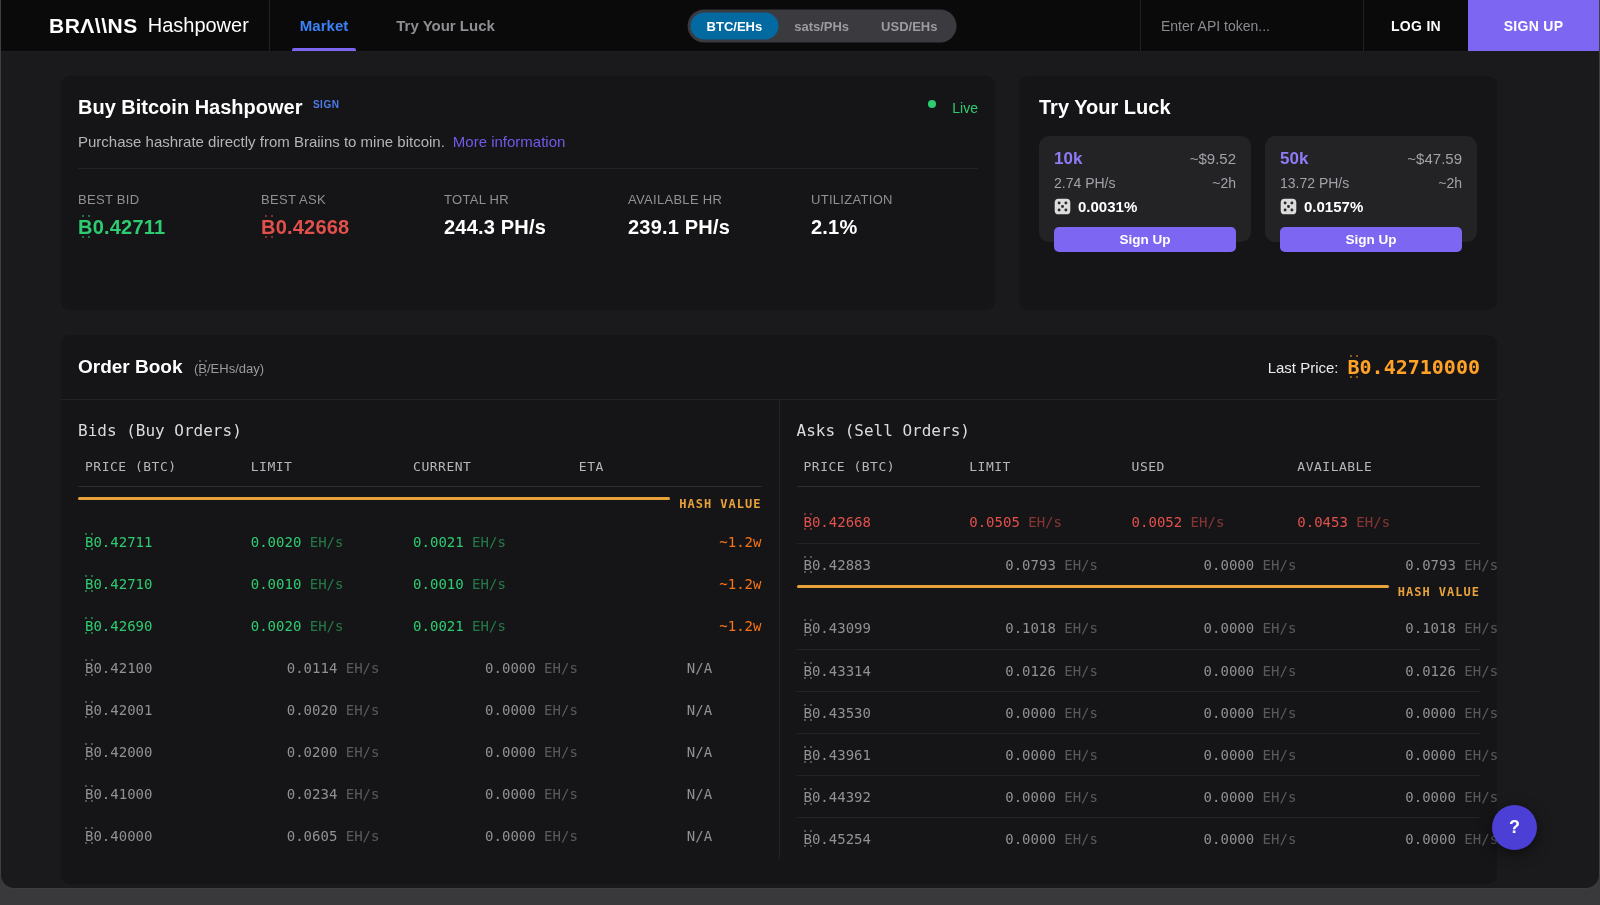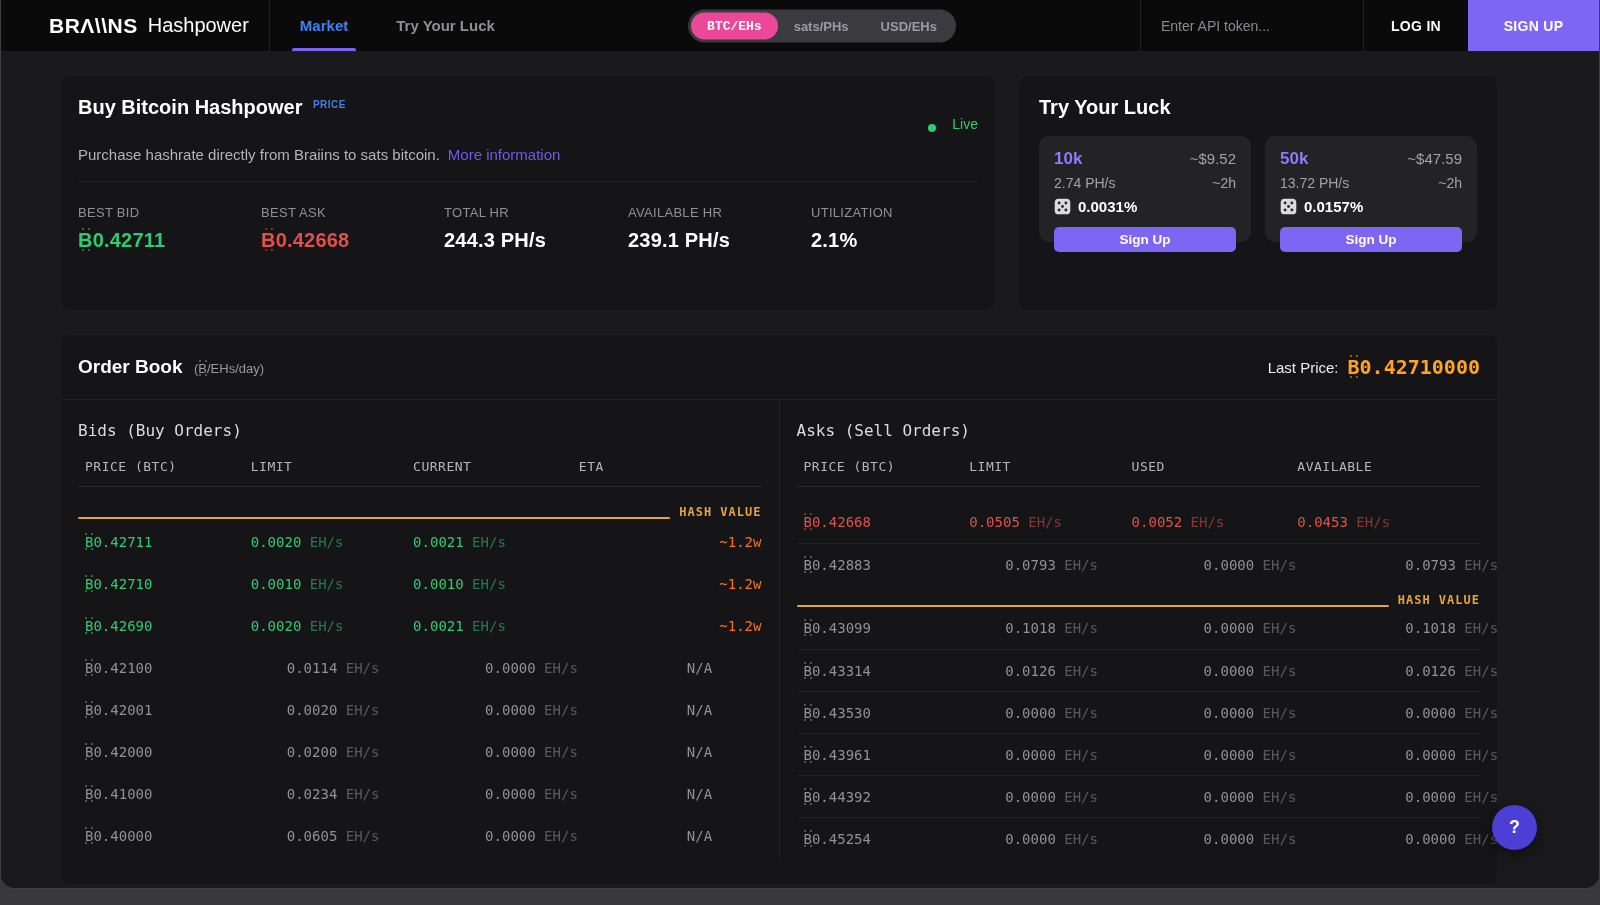--- a/index.html
+++ b/index.html
@@ -28,36 +28,36 @@
   .logo .brand{color:#fff;font-weight:800;font-size:21px;letter-spacing:.5px;}
   .logo .product{color:#fff;font-weight:400;font-size:20px;}
   .nav-divider{width:1px;background:#222225;}
   .nav-tabs{display:flex;align-items:stretch;gap:48px;margin-left:30px;}
   .tab{display:flex;align-items:center;font-size:15px;font-weight:600;color:#8e8e93;position:relative;cursor:pointer;}
   .tab.active{color:#3b82f6;}
   .tab.active::after{content:"";position:absolute;left:-8px;right:-8px;bottom:0;height:3px;background:var(--purple);border-radius:2px 2px 0 0;}
   .toggle{position:absolute;left:calc(50% + 22px);top:50%;transform:translate(-50%,-50%);
     background:#3a3a3f;border-radius:999px;display:flex;align-items:center;padding:3px;}
   .toggle-item{font-size:13px;font-weight:700;color:#9b9ba1;padding:6px 16px;border-radius:999px;cursor:pointer;white-space:nowrap;}
-  .toggle-item.active{background:#ec4899;color:#fff;font-family:Liberation Mono, monospace;}
+  .toggle-item.active{background:#0369a1;color:#fff;}
   .nav-right{margin-left:auto;display:flex;align-items:stretch;}
   .api-wrap{width:224px;border-left:1px solid #222225;border-right:1px solid #222225;display:flex;align-items:center;padding:0 20px;}
   .api-input{background:transparent;border:none;outline:none;color:#ddd;font-size:14px;width:100%;font-family:"Liberation Sans",sans-serif;}
   .api-input::placeholder{color:#8a8a8f;}
   .login-btn{width:104px;display:flex;align-items:center;justify-content:center;color:#fff;font-weight:800;font-size:14px;letter-spacing:.3px;background:transparent;border:none;cursor:pointer;}
   .signup-btn{width:131px;display:flex;align-items:center;justify-content:center;color:#fff;font-weight:800;font-size:14px;letter-spacing:.3px;background:var(--purple);border:none;cursor:pointer;}
 
   
   .top-row{display:flex;gap:24px;margin:24px 102px 0 60px;}
   .card{background:var(--card-bg);border-radius:9px;}
   .buy-card{flex:1 1 auto;height:234px;padding:20px 17px;}
   .buy-title-row{display:flex;align-items:flex-start;justify-content:space-between;}
   .buy-title{color:#fff;font-size:20px;font-weight:800;}
   .beta{color:#4d7ce8;font-size:10px;font-weight:800;letter-spacing:.5px;vertical-align:super;margin-left:6px;}
-  .live{display:flex;align-items:flex-end;gap:16px;margin-top:20px;}
+  .live{display:flex;align-items:flex-start;gap:16px;margin-top:4px;}
   .live-dot{width:8px;height:8px;border-radius:50%;background:var(--green);}
   .live-label{color:var(--green);font-size:14px;}
   .buy-subtitle{margin-top:14px;font-size:15px;color:#b4b4b8;}
   .more-info{color:#6f5be8;margin-left:8px;cursor:pointer;}
   .buy-divider{height:1px;background:#232327;margin-top:18px;}
   .stats{display:grid;grid-template-columns:183px 183px 184px 183px 1fr;margin-top:23px;}
   .stat-label{color:#919194;font-size:13px;letter-spacing:.3px;}
   .stat-value{margin-top:9px;font-size:20px;font-weight:800;letter-spacing:.2px;}
   .stat-white{color:#fff;}
   .stat-green{color:var(--green);}
@@ -93,21 +93,21 @@
     color:#b6b6ba;font-family:"DejaVu Sans Mono",monospace;font-size:13px;letter-spacing:.5px;border-bottom:1px solid #2c2c2f;}
   .ob-row{display:grid;grid-template-columns:24.5% 24% 24.5% 27%;align-items:center;height:42px;padding-left:7px;
     font-family:"DejaVu Sans Mono",monospace;font-size:14px;}
   .tone-green{color:var(--green);}
   .tone-red{color:var(--red);}
   .tone-muted{color:var(--muted);gap:36px;}
   .unit{opacity:.55;}
   .bids-half .tone-green .ob-cell:nth-child(4){color:#f97316;text-align:right;}
   .asks-half .ob-row.divided{border-top:1px solid #232327;}
   .asks-half .ob-colhead + .ob-row{margin-top:14px;}
-  .hash-marker{display:flex;align-items:flex-end;height:22px;}
+  .hash-marker{display:flex;align-items:flex-start;height:22px;}
   .ob-colhead + .hash-marker{margin-top:10px;margin-bottom:2px;}
   .hash-line{flex:1;height:2.5px;background:var(--orange);border-radius:2px;}
   .hash-label{color:var(--orange);font-family:"DejaVu Sans Mono",monospace;font-size:12px;font-weight:700;
     letter-spacing:1px;margin-left:9px;white-space:nowrap;}
 
   
   .btc{position:relative;display:inline-block;line-height:1;}
   .btc::before,.btc::after{content:"";position:absolute;left:52%;transform:translateX(-50%);
     width:5px;height:2px;border-left:1.5px solid currentColor;border-right:1.5px solid currentColor;}
   .btc::before{top:-2px;}
@@ -153,29 +153,29 @@
       <button class="signup-btn">SIGN UP</button>
     </div>
   </nav>
 
   <div class="top-row">
 
     <section class="card buy-card">
       <div class="buy-title-row">
         <div>
           <span class="buy-title">Buy Bitcoin Hashpower</span>
-          <span class="beta">PRICE</span>
+          <span class="beta">SIGN</span>
         </div>
         <div class="live">
           <span class="live-dot"></span>
           <span class="live-label">Live</span>
         </div>
       </div>
       <div class="buy-subtitle">
-        <span>Purchase hashrate directly from Braiins to sats bitcoin.</span><span class="more-info">More information</span>
+        <span>Purchase hashrate directly from Braiins to mine bitcoin.</span><span class="more-info">More information</span>
       </div>
       <div class="buy-divider"></div>
       <div class="stats">
         <div class="stat">
           <div class="stat-label">BEST BID</div>
           <div class="stat-value stat-green"><span class="btc">B</span>0.42711</div>
         </div>
         <div class="stat">
           <div class="stat-label">BEST ASK</div>
           <div class="stat-value stat-red"><span class="btc">B</span>0.42668</div>

